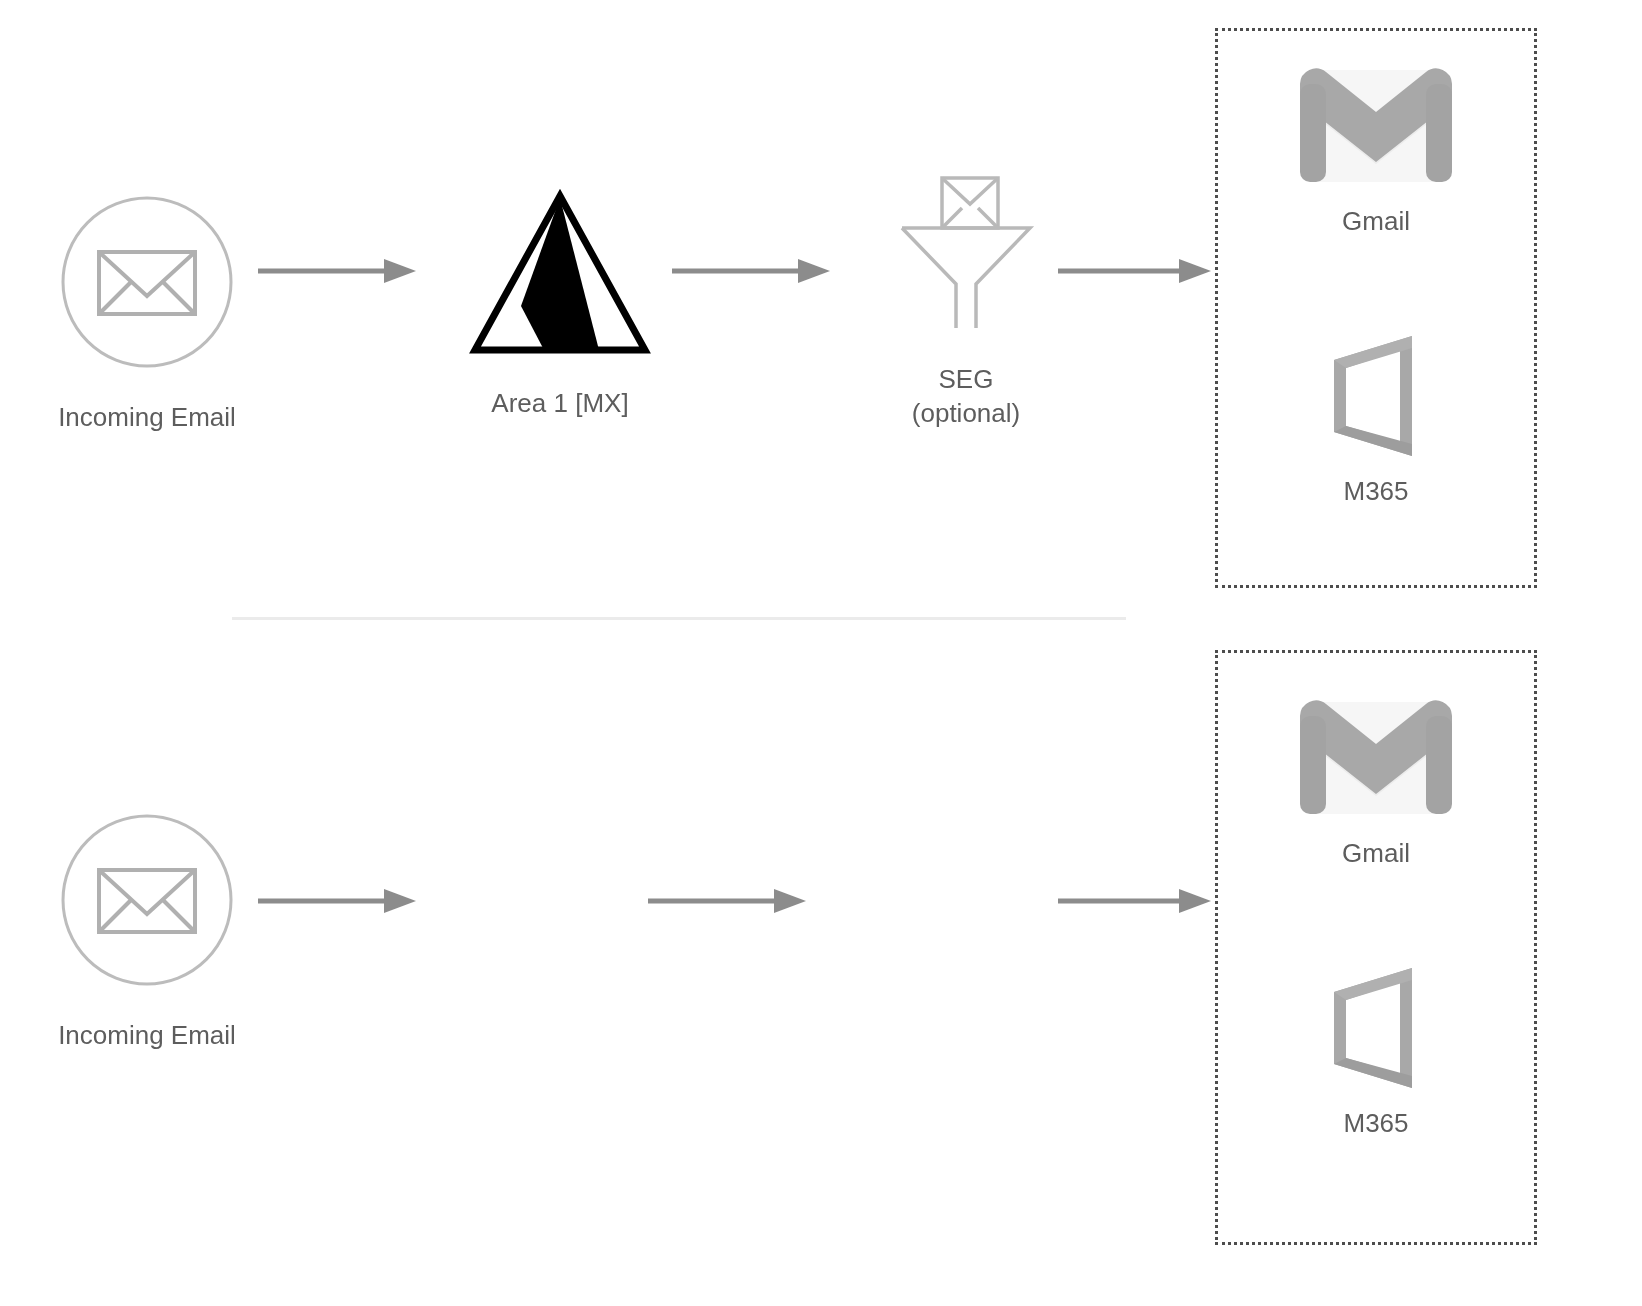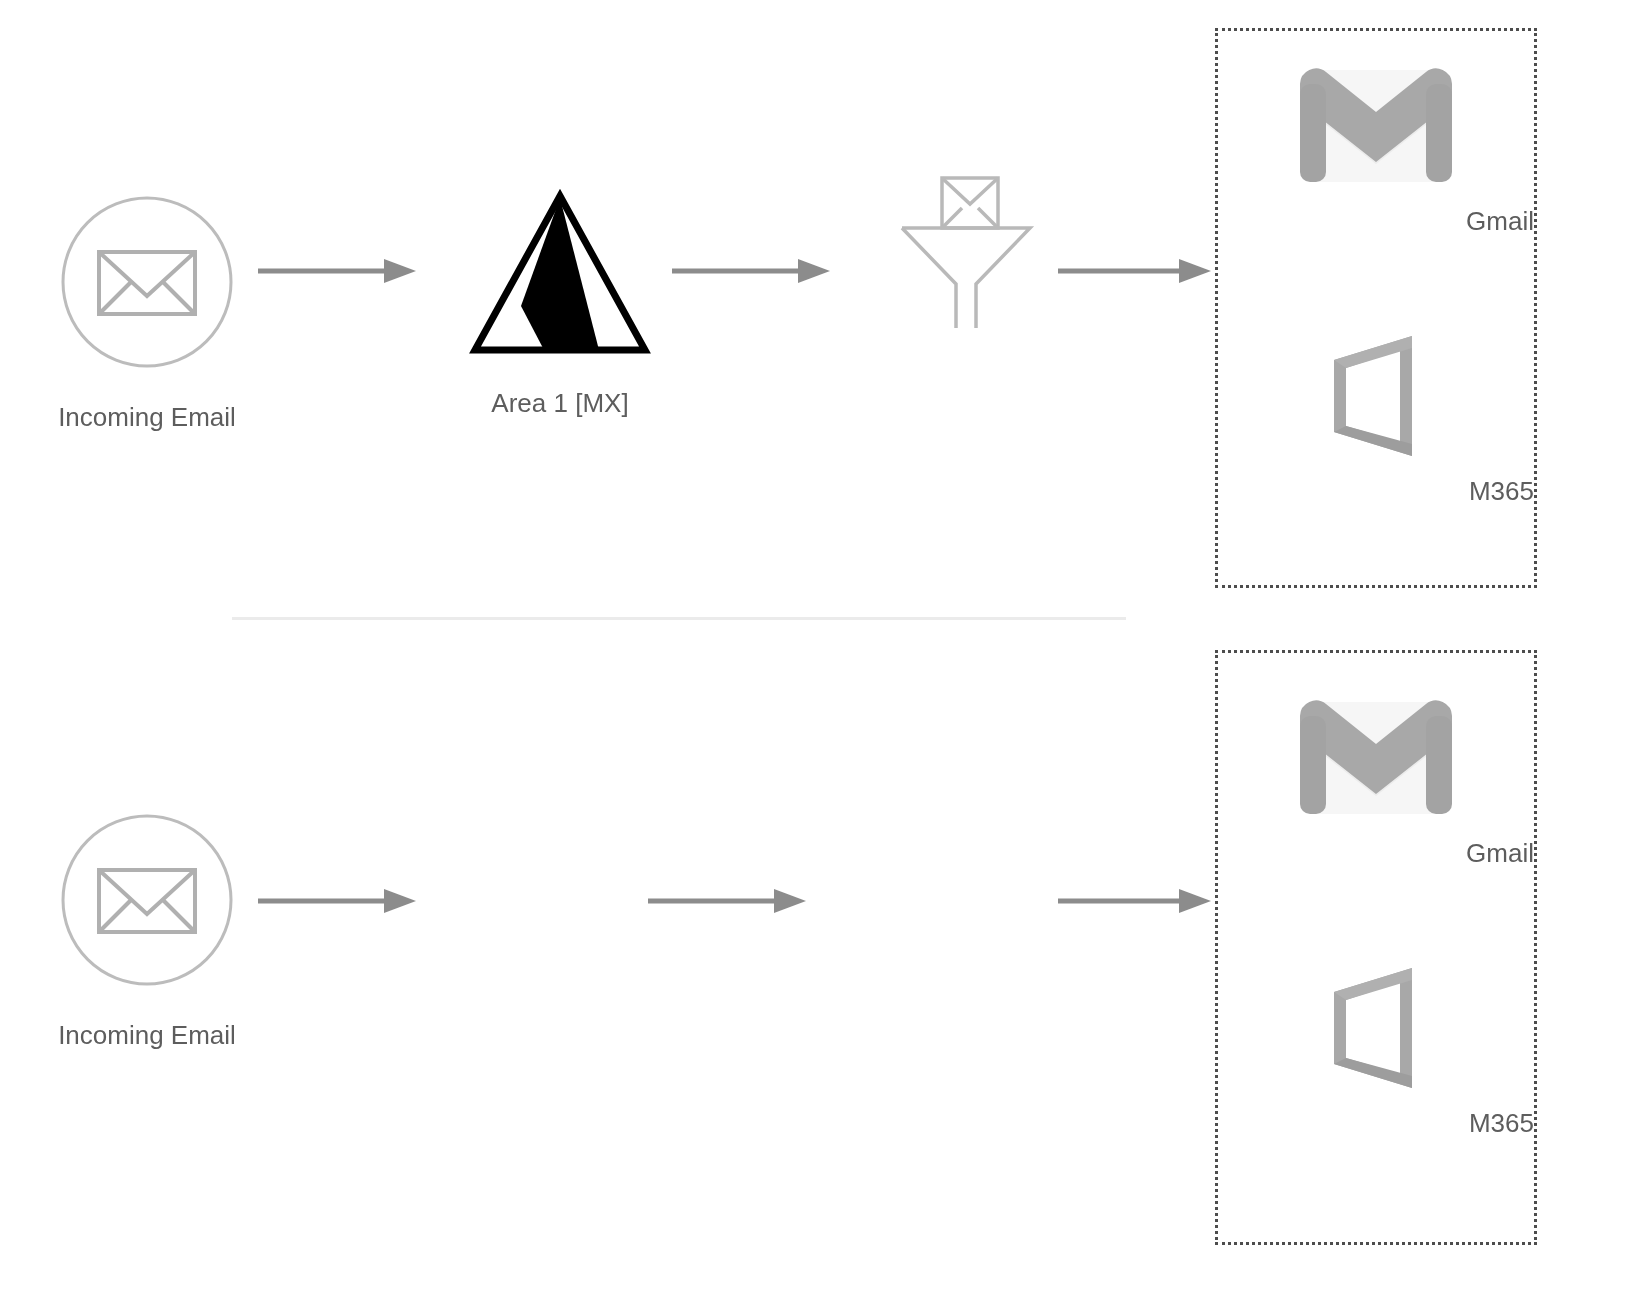--- a/index.html
+++ b/index.html
@@ -67,21 +67,21 @@
   
   .dest-box {
     position: absolute;
     border: 3px dotted #4d4d4d;
     box-sizing: border-box;
     background: #ffffff;
   }
   .dest-item {
     position: absolute;
     width: 100%;
-    text-align: right;
+    text-align: center;
   }
   .dest-art {
     display: flex;
     align-items: center;
     justify-content: center;
     height: 125px;
   }
   .dest-label {
     font-size: 26px;
     line-height: 34px;
@@ -139,20 +139,22 @@
       <div class="node-art">
         <svg width="140" height="160" viewBox="0 0 140 160" aria-hidden="true">
           <rect x="46" y="6" width="56" height="50" fill="none" stroke="#b9b9b9" stroke-width="3.5"></rect>
           <polyline points="46,6 74,32 102,6" fill="none" stroke="#b9b9b9" stroke-width="3.5"></polyline>
           <line x1="46" y1="56" x2="66" y2="36" stroke="#b9b9b9" stroke-width="3.5"></line>
           <line x1="102" y1="56" x2="82" y2="36" stroke="#b9b9b9" stroke-width="3.5"></line>
           <polyline points="6,56 134,56 80,112 80,156" fill="none" stroke="#b9b9b9" stroke-width="3.5"></polyline>
           <polyline points="6,56 60,112 60,156" fill="none" stroke="#b9b9b9" stroke-width="3.5"></polyline>
         </svg>
       </div>
+      <div class="node-label" style="margin-top:30px;">SEG
+(optional)</div>
     </div>
 
     <div class="arrow" style="left:1058px; top:258px;">
       <svg width="155" height="26" viewBox="0 0 155 26" aria-hidden="true">
         <line x1="0" y1="13" x2="123" y2="13" stroke="#8c8c8c" stroke-width="5"></line>
         <polygon points="121,1 153,13 121,25" fill="#8c8c8c"></polygon>
       </svg>
     </div>
 
     <div class="dest-box" style="left:1215px; top:28px; width:322px; height:560px;">

